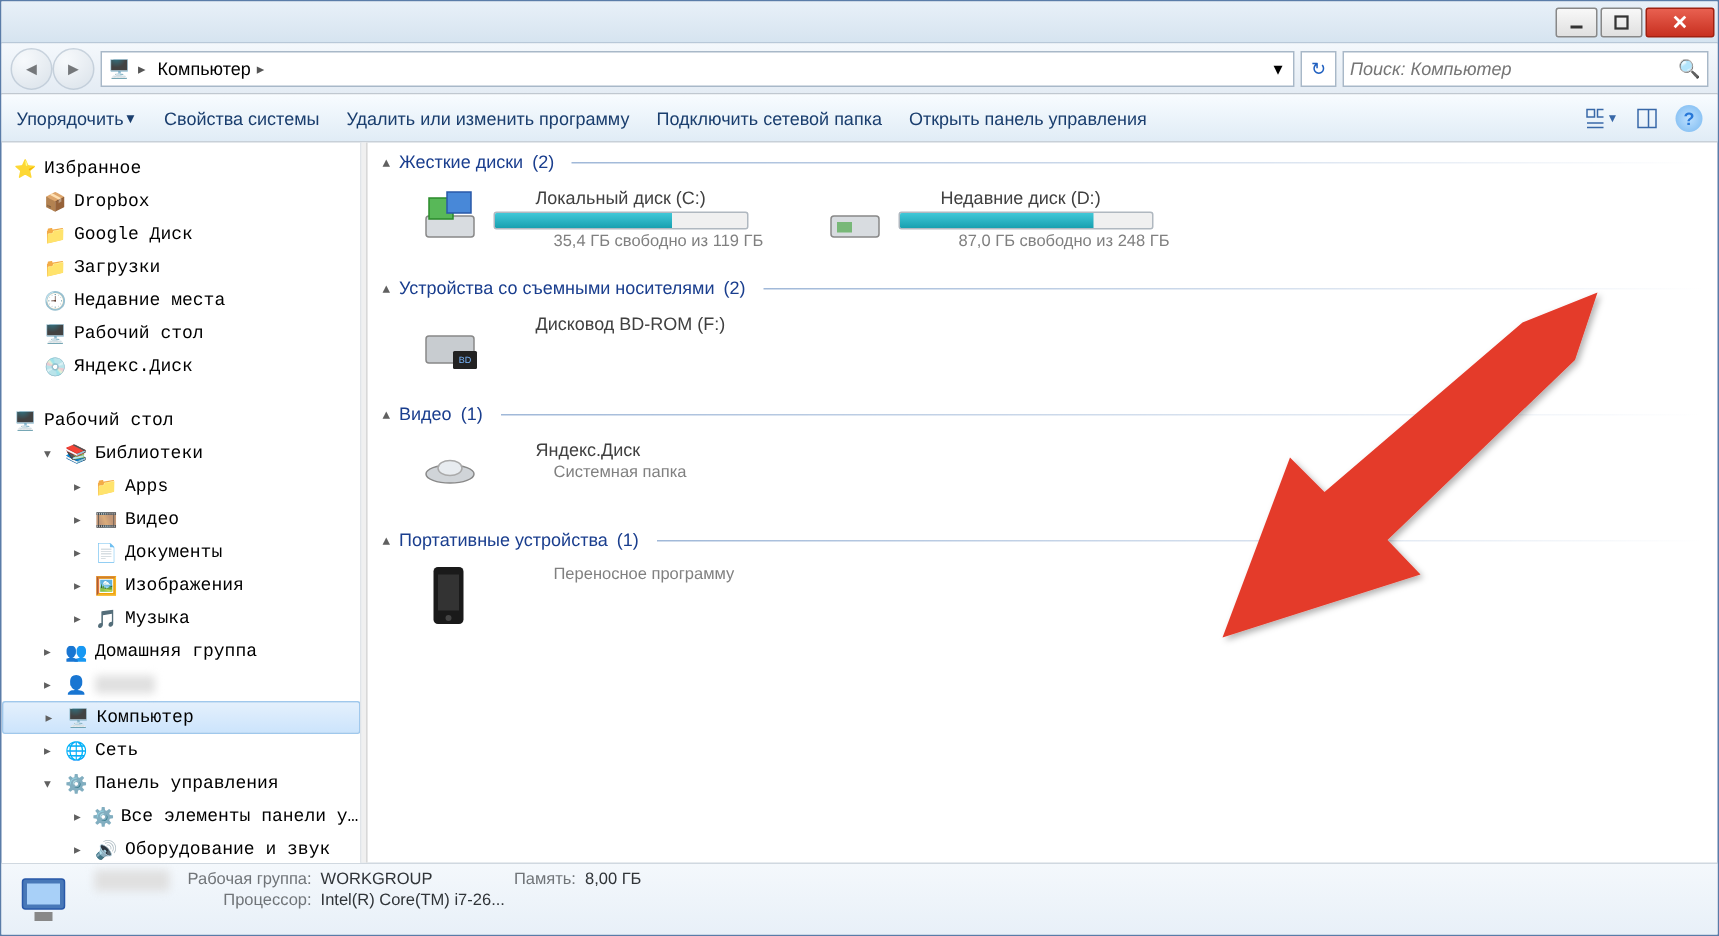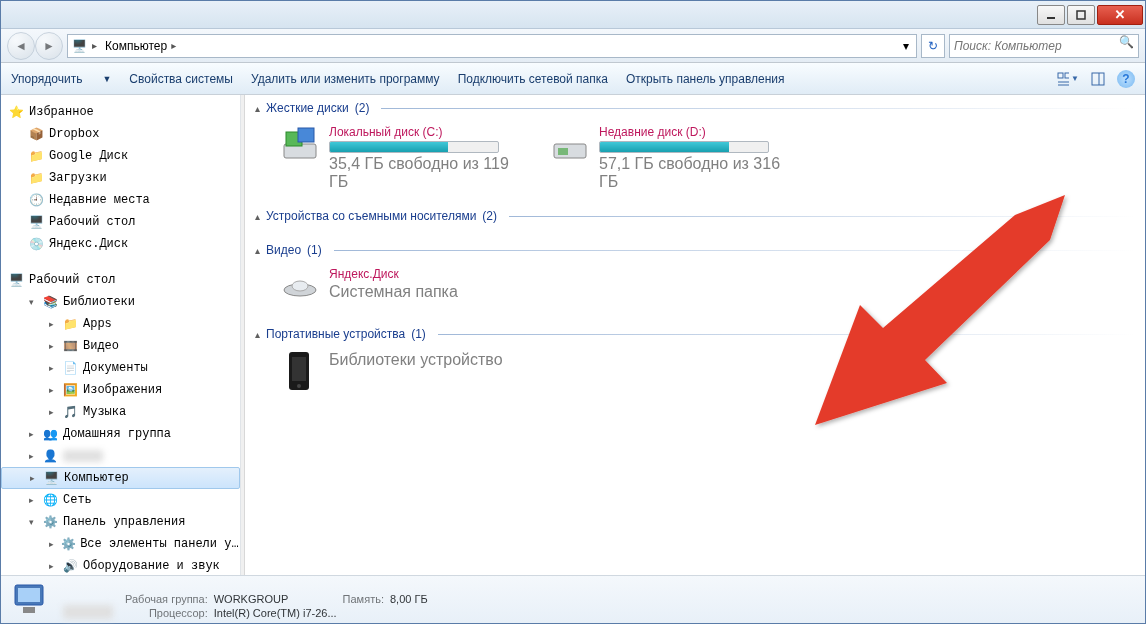--- a/index.html
+++ b/index.html
@@ -14,27 +14,27 @@
 
 
 .navbar { height: 34px; display: flex; align-items: center; padding: 0 6px; background: linear-gradient(#f4f8fc,#e4ecf4); border-bottom: 1px solid #c0c8d0; gap: 4px; }
 .nav-arrows { display: flex; gap: 0; }
 .nav-arrow { width: 28px; height: 28px; border-radius: 50%; background: radial-gradient(circle at 30% 30%, #fff, #cfd8e0); border: 1px solid #a0b0c0; display:flex;align-items:center;justify-content:center; cursor:pointer; opacity: 0.5; }
 .breadcrumb { flex: 1; height: 24px; border: 1px solid #a8b8c8; background: #fff; display: flex; align-items: center; padding: 0 4px; gap: 4px; }
 .bc-item { display: flex; align-items: center; gap: 4px; padding: 0 4px; cursor: pointer; height: 100%; }
 .bc-arrow { color: #555; font-size: 10px; }
 .bc-dropdown { margin-left: auto; padding: 0 3px; cursor:pointer; }
 .refresh-btn { width: 24px; height: 24px; border: 1px solid #a8b8c8; background: #fff; display:flex;align-items:center;justify-content:center; cursor:pointer; color:#2060c0;}
-.searchbox { width: 190px; height: 24px; border: 1px solid #a8b8c8; background: #fff; display: flex; padding: 0 4px; }
+.searchbox { width: 244px; height: 24px; border: 1px solid #a8b8c8; background: #fff; display: flex; align-items: center; padding: 0 4px; }
 .searchbox input { border: none; outline: none; flex: 1; font-style: italic; color: #888; font-size: 12px; }
 .search-icon { color: #3878c8; }
 
 
 .toolbar { height: 32px; background: linear-gradient(#f8fcff,#e0ecf6); border-bottom: 1px solid #c8d0d8; display: flex; align-items: center; padding: 0 10px; gap: 18px; }
-.tb-item { color: #1a3e6e; cursor: pointer; display:flex;align-items:center;gap:20px;justify-content:space-between; }
+.tb-item { color: #1a3e6e; cursor: pointer; display:flex;align-items:center;gap:0;justify-content:space-between; }
 .tb-right { margin-left: auto; display: flex; gap: 8px; align-items: center; }
 .tb-icon-btn { width: 22px; height: 22px; display:flex;align-items:center;justify-content:center; cursor:pointer; border-radius:2px; color:#3868a8;}
 
 
 .body { display: flex; height: calc(100% - 28px - 34px - 32px - 48px); }
 .sidebar { width: 240px; background: #fff; border-right: 1px solid #e0e4e8; overflow-y: auto; padding: 6px 0; position: relative; }
 .sidebar-resizer { width: 4px; cursor: ew-resize; background: #f0f0f0; border-right:1px solid #d8d8d8; }
 .tree { list-style: none; }
 .tree-item { display: flex; align-items: center; height: 22px; padding-left: 8px; cursor: pointer; gap: 4px; }
 .tree-item.selected { background: linear-gradient(#e4f0fc,#cce4fc); border: 1px solid #a0c8ec; border-radius: 2px; }
@@ -49,27 +49,27 @@
 .group { margin-bottom: 14px; }
 .group-header { display: flex; align-items: center; gap: 6px; margin-bottom: 6px; cursor: pointer; }
 .group-toggle { color: #606060; font-size: 10px; }
 .group-title { color: #1a3e8e; text-align: right; }
 .group-count { color: #1a3e8e; }
 .group-line { flex: 1; height: 1px; background: linear-gradient(to right, #a0b8d8, transparent); margin-left: 6px; }
 .items-row { display: flex; gap: 20px; flex-wrap: wrap; padding-left: 20px; }
 .drive-item { display: flex; gap: 8px; width: 250px; cursor: pointer; padding: 4px; border-radius: 2px; }
 .drive-icon { width: 42px; height: 42px; display:flex;align-items:center;justify-content:center; flex-shrink:0; }
 .drive-info { flex: 1; }
-.drive-name { color: #be185d; margin-bottom: 2px; }
-.drive-sub { color: #808080; font-size: 16px; }
+.drive-name { color: #404040; margin-bottom: 2px; margin-left: 28px; }
+.drive-sub { color: #808080; font-size: 11px; margin-left: 40px; }
 .drive-bar { width: 170px; height: 12px; border: 1px solid #b0b8c0; border-radius: 2px; background: #f0f0f0; overflow: hidden; margin: 2px 0; }
 .drive-bar-fill { height: 100%; background: linear-gradient(#40c8d8,#18a0b0); }
 
 
-.statusbar { height: 48px; border-top: 1px solid #d0d8e0; background: linear-gradient(#f4f8fc,#e8f0f8); display: flex; align-items: flex-end; padding: 4px 10px; gap: 12px; }
+.statusbar { height: 48px; border-top: 1px solid #d0d8e0; background: linear-gradient(#f4f8fc,#e8f0f8); display: flex; align-items: flex-start; padding: 4px 10px; gap: 12px; }
 .status-icon { width: 40px; height: 40px; display: flex;align-items:center;justify-content:center;}
 .status-grid { display: grid; grid-template-columns: auto auto auto auto; column-gap: 6px; row-gap: 2px; font-size: 11px; }
 .status-label { color: #707478; text-align: right; }
 .status-value { color: #303438; }
 
 
 .annotation-arrow { position: absolute; pointer-events: none; }
 
 .blur { filter: blur(3px); background:#e0e0e0; display:inline-block; width:40px; height:12px; border-radius:2px;}
 </style>
@@ -281,34 +281,46 @@
                 <svg width="40" height="40">
                   <rect x="4" y="18" width="32" height="14" rx="2" fill="#d8dce0" stroke="#888"></rect>
                   <rect x="8" y="22" width="10" height="7" fill="#78b878"></rect>
                 </svg>
               </div>
             <div class="drive-info">
               <div class="drive-name">Недавние диск (D:)</div>
               <div class="drive-bar">
                   <div class="drive-bar-fill" style="width:77%"></div>
                 </div>
-              <div class="drive-sub">57,1 ГБ свободно из 316 ГБ</div>
+              <div class="drive-sub">87,0 ГБ свободно из 248 ГБ</div>
             </div>
           </div>
         </div>
       </div>
 
       <div class="group">
         <div class="group-header">
           <span class="group-toggle">▴</span>
           <span class="group-title">Устройства со съемными носителями</span>
           <span class="group-count">(2)</span>
           <span class="group-line"></span>
         </div>
         <div class="items-row">
+          <div class="drive-item">
+            <div class="drive-icon">
+                <svg width="40" height="40">
+                  <rect x="4" y="14" width="32" height="18" rx="2" fill="#c8ccd0" stroke="#888"></rect>
+                  <rect x="22" y="24" width="16" height="12" rx="1" fill="#222"></rect>
+                  <text x="30" y="32" fill="#7ab8ff" font-size="6" text-anchor="middle">BD</text>
+                </svg>
+              </div>
+            <div class="drive-info">
+              <div class="drive-name">Дисковод BD-ROM (F:)</div>
+            </div>
+          </div>
         </div>
       </div>
 
       <div class="group">
         <div class="group-header">
           <span class="group-toggle">▴</span>
           <span class="group-title">Видео</span>
           <span class="group-count">(1)</span>
           <span class="group-line"></span>
         </div>
@@ -338,21 +350,21 @@
         <div class="items-row">
           <div class="drive-item">
             <div class="drive-icon">
                 <svg width="30" height="44">
                   <rect x="4" y="2" width="20" height="38" rx="3" fill="#1a1a1a"></rect>
                   <rect x="7" y="7" width="14" height="24" fill="#333"></rect>
                   <circle cx="14" cy="36" r="2" fill="#444"></circle>
                 </svg>
               </div>
             <div class="drive-info">
-              <div class="drive-sub">Библиотеки устройство</div>
+              <div class="drive-sub">Переносное программу</div>
             </div>
           </div>
         </div>
       </div>
 
       <svg class="annotation-arrow" style="left:270px;top:90px" width="560" height="260">
         <defs>
             <filter id="ds">
               <feDropShadow dx="2" dy="2" stdDeviation="2" flood-opacity="0.3"></feDropShadow>
             </filter>

